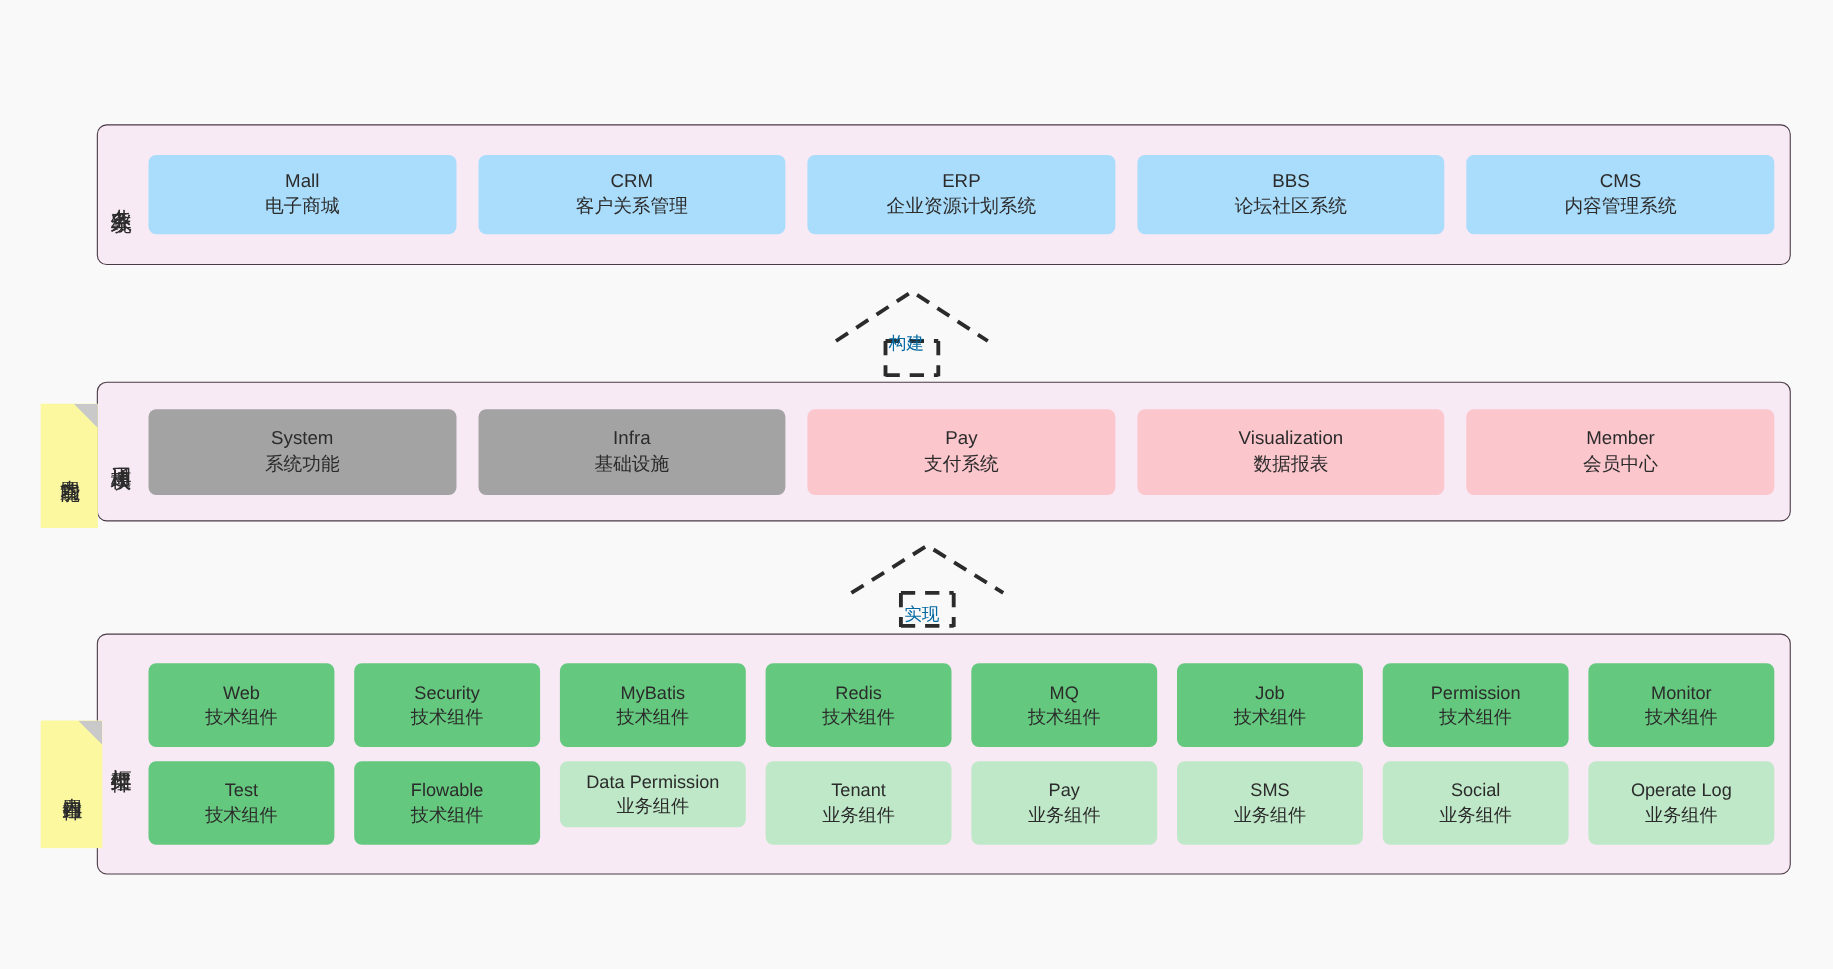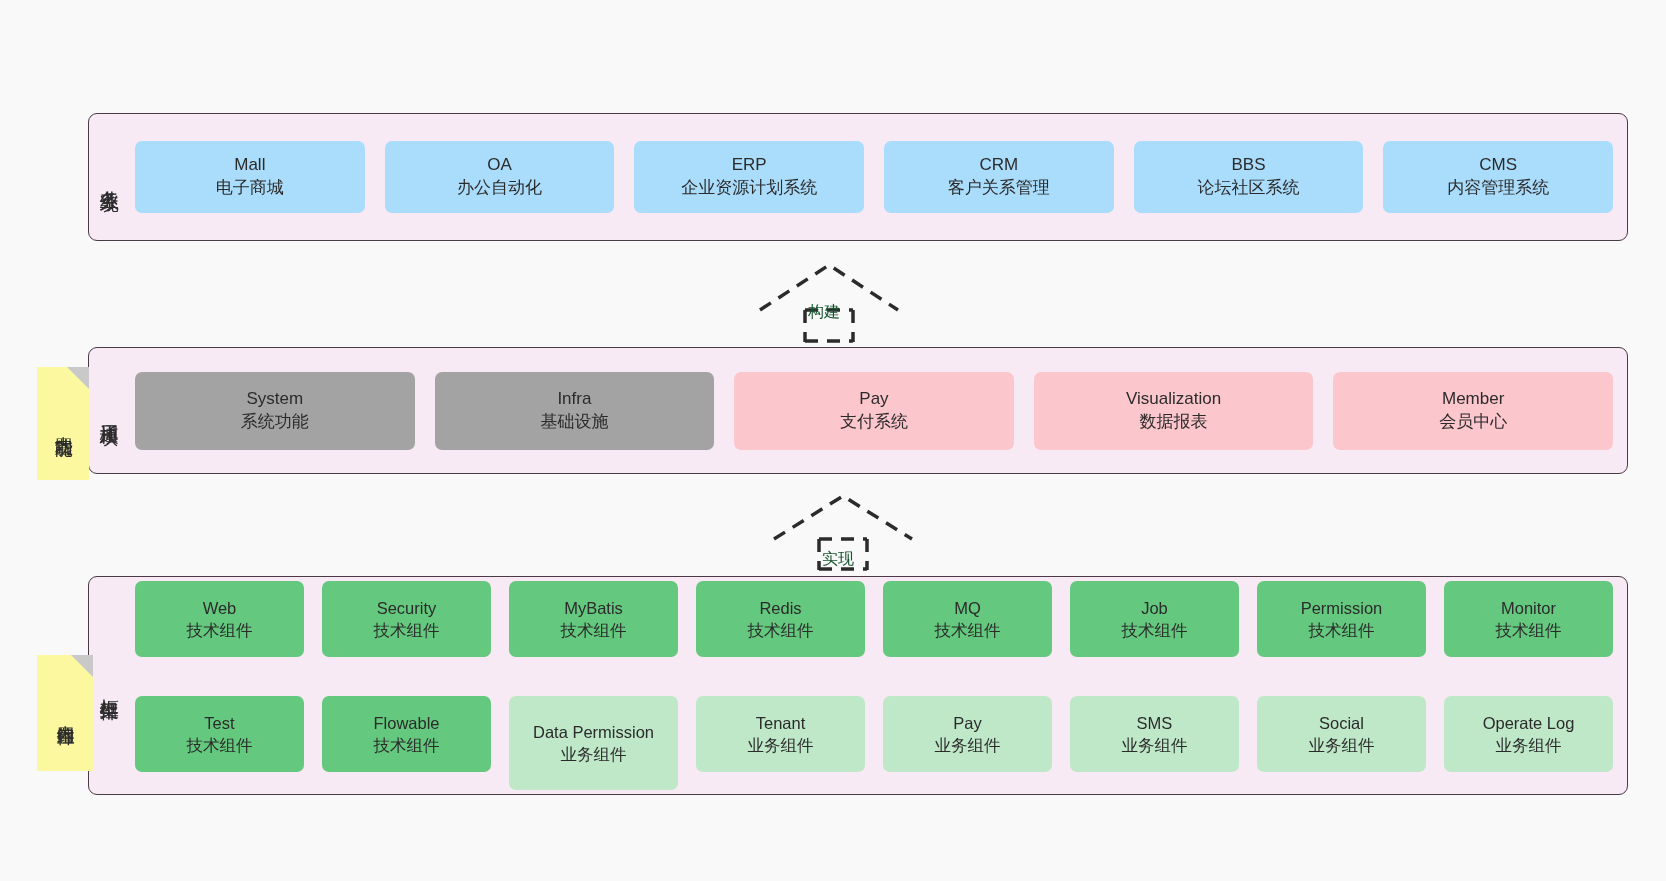--- a/index.html
+++ b/index.html
@@ -105,36 +105,36 @@
   }
   #layer-common .card { height: 78px; }
 
   
   #layer-framework {
     left: 88px;
     top: 576px;
     width: 1540px;
     height: 219px;
   }
-  #layer-framework .layer-body { gap: 13px; padding-top: 4px; padding-bottom: 4px; justify-content: space-between;}
+  #layer-framework .layer-body { gap: 13px; padding-top: 4px; padding-bottom: 4px;}
   #layer-framework .card { height: 76px; font-size: 16.5px; }
-  #layer-framework .card.tall { height: 94px; }
+  #layer-framework .card.tall { height: 60px; }
 
   
   #layer-framework .row { gap: 18px; }
 
   
   .uml-arrow {
     position: absolute;
   }
   .uml-arrow svg { display: block; overflow: visible; }
   .uml-arrow .arrow-label {
     position: absolute;
     font-size: 16px;
-    color: #14532d;
+    color: #0369a1;
     white-space: nowrap;
     background: transparent;
     user-select: none;
   }
 
   
   .note {
     position: absolute;
     background: #fbf8a0;
     box-sizing: border-box;
@@ -179,30 +179,26 @@
 
   <div class="layer" id="layer-business">
     <div class="layer-title">业务系统</div>
     <div class="layer-body">
       <div class="row">
         <div class="card c-blue">
           <span class="t1">Mall</span>
           <span class="t2">电子商城</span>
         </div>
         <div class="card c-blue">
-          <span class="t1">OA</span>
-          <span class="t2">办公自动化</span>
+          <span class="t1">CRM</span>
+          <span class="t2">客户关系管理</span>
         </div>
         <div class="card c-blue">
           <span class="t1">ERP</span>
           <span class="t2">企业资源计划系统</span>
-        </div>
-        <div class="card c-blue">
-          <span class="t1">CRM</span>
-          <span class="t2">客户关系管理</span>
         </div>
         <div class="card c-blue">
           <span class="t1">BBS</span>
           <span class="t2">论坛社区系统</span>
         </div>
         <div class="card c-blue">
           <span class="t1">CMS</span>
           <span class="t2">内容管理系统</span>
         </div>
       </div>

